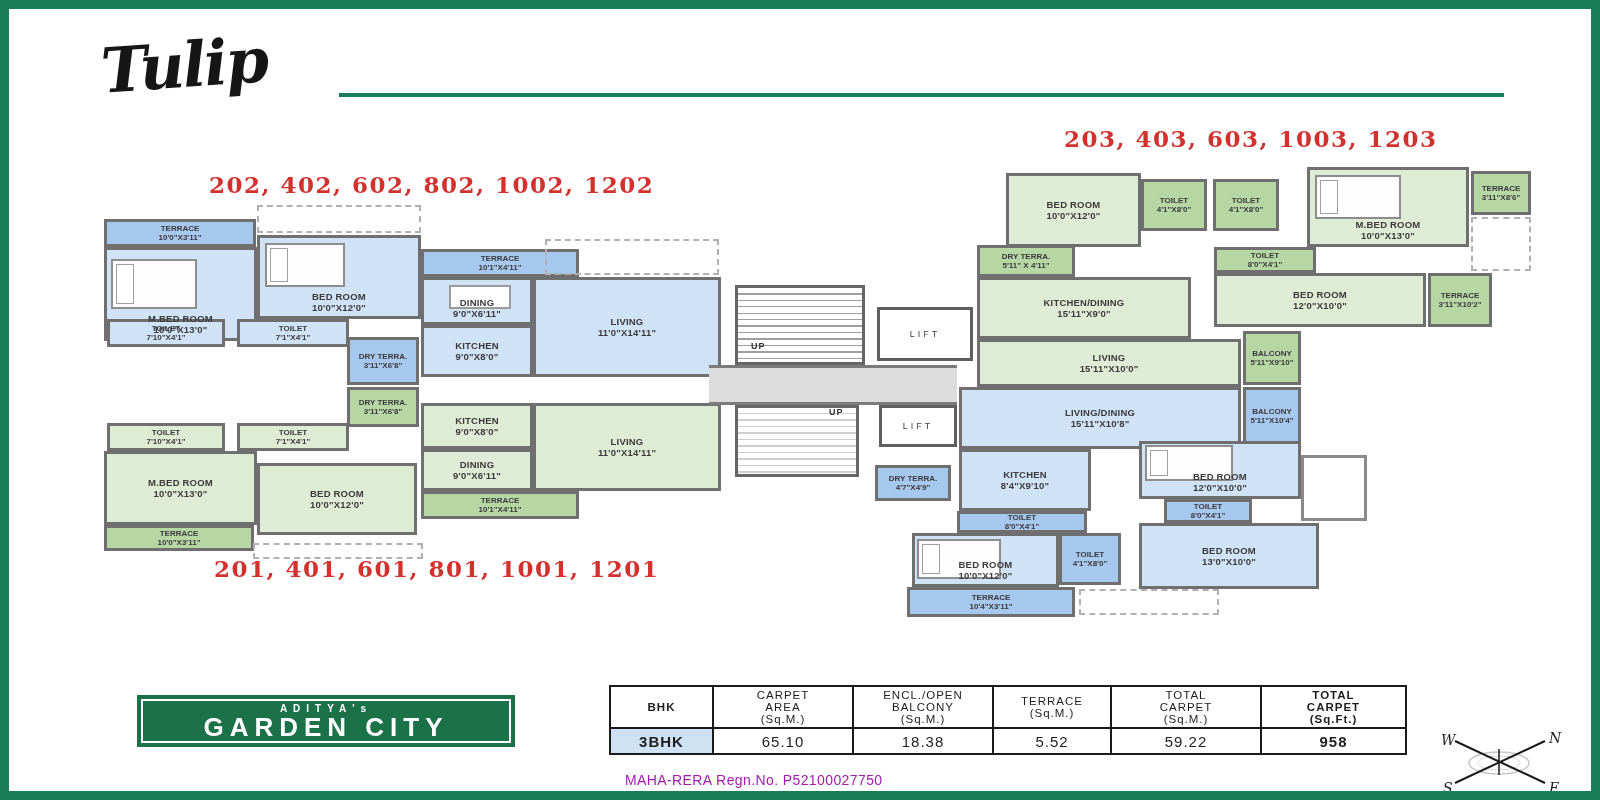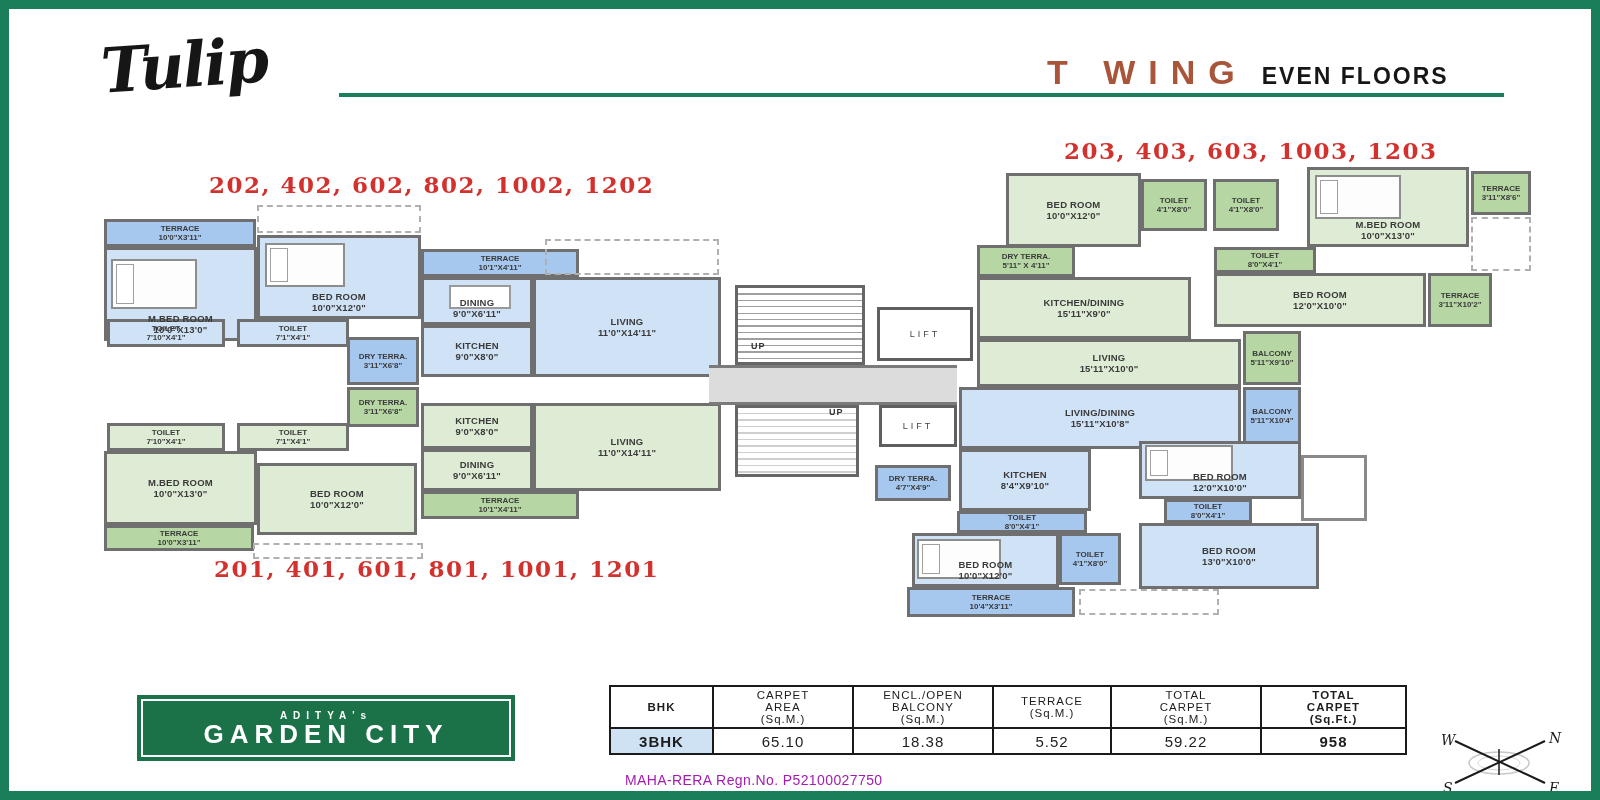--- a/index.html
+++ b/index.html
@@ -45,21 +45,21 @@
   .bed{position:absolute;box-sizing:border-box;background:#fdfdfd;border:2px solid #8d8d8d;z-index:5;}
   .bed::before{content:"";position:absolute;left:3px;top:3px;bottom:3px;width:16px;
     border:1px solid #a0a0a0;background:#fff;}
   .ticon{position:absolute;box-sizing:border-box;background:#fff;border:2px solid #9a9a9a;z-index:5;}
   
   .wmark{position:absolute;left:608px;top:312px;z-index:30;pointer-events:none;
     font-size:72px;font-weight:bold;color:rgba(185,185,185,.5);line-height:.95;
     letter-spacing:2px;}
   .wmark .w2{display:block;margin-left:70px;}
   
-  .logo{position:absolute;left:128px;top:686px;width:378px;height:66px;background:#1b7249;
+  .logo{position:absolute;left:128px;top:686px;width:378px;height:52px;background:#1b7249;
     box-sizing:border-box;padding:4px;}
   .logo-in{height:100%;box-sizing:border-box;border:2px solid #ffffff;display:flex;
     flex-direction:column;align-items:center;justify-content:center;color:#fff;}
   .logo-top{font-size:10px;font-weight:bold;letter-spacing:6px;}
   .logo-main{font-size:26px;font-weight:bold;letter-spacing:6px;line-height:1;}
   
   .spec{position:absolute;left:600px;top:676px;border-collapse:collapse;table-layout:fixed;}
   .spec th,.spec td{border:2px solid #1a1a1a;text-align:center;vertical-align:middle;
     padding:2px 4px;color:#1d1d1d;}
   .spec th{font-size:11.5px;font-weight:normal;letter-spacing:1px;white-space:pre-line;height:36px;}
@@ -71,27 +71,23 @@
   .compass{position:absolute;left:1424px;top:714px;}
   .compass text{font-family:"DejaVu Serif",serif;font-style:italic;font-size:14px;fill:#1c1c1c;}
 </style>
 </head>
 <body>
 
 <div class="canvas">
 
   <div class="brand">Tulip</div>
   <div class="rule"></div>
-  <div class="wingrow">
-    <span class="wing">T WING</span>
-    <span class="floors">EVEN FLOORS</span>
-  </div>
 
   <div class="ulabel" style="left:200px;top:162px;">202, 402, 602, 802, 1002, 1202</div>
-  <div class="ulabel" style="left:1055px;top:128px;">203, 403, 603, 1003, 1203</div>
+  <div class="ulabel" style="left:1055px;top:116px;">203, 403, 603, 1003, 1203</div>
   <div class="ulabel" style="left:205px;top:546px;">201, 401, 601, 801, 1001, 1201</div>
 
   <div class="room bd sm" style="left:95px;top:210px;width:152px;height:28px">
       <span class="lbl">
         <span class="nm">TERRACE</span>
         <span class="dm">10'0"X3'11"</span>
       </span>
     </div>
   <div class="room b low" style="left:95px;top:238px;width:153px;height:94px">
       <span class="lbl">

